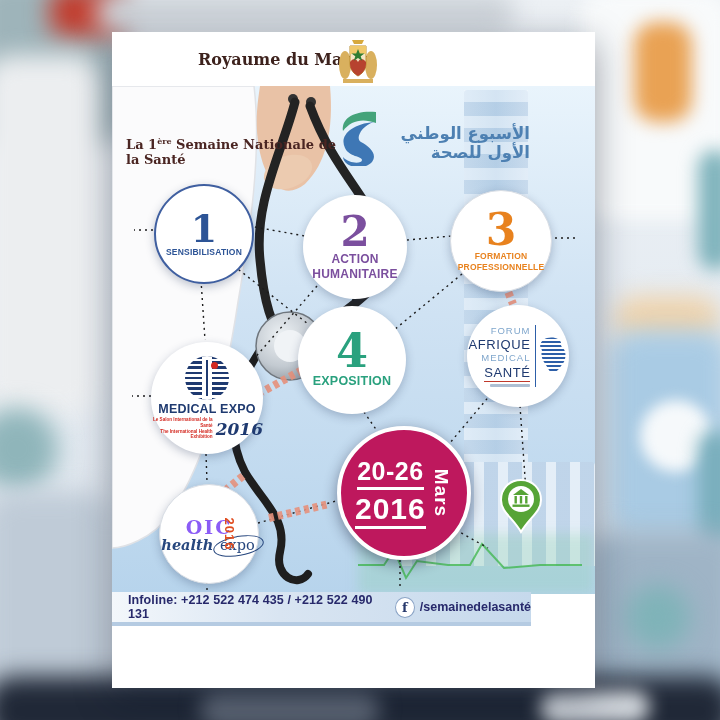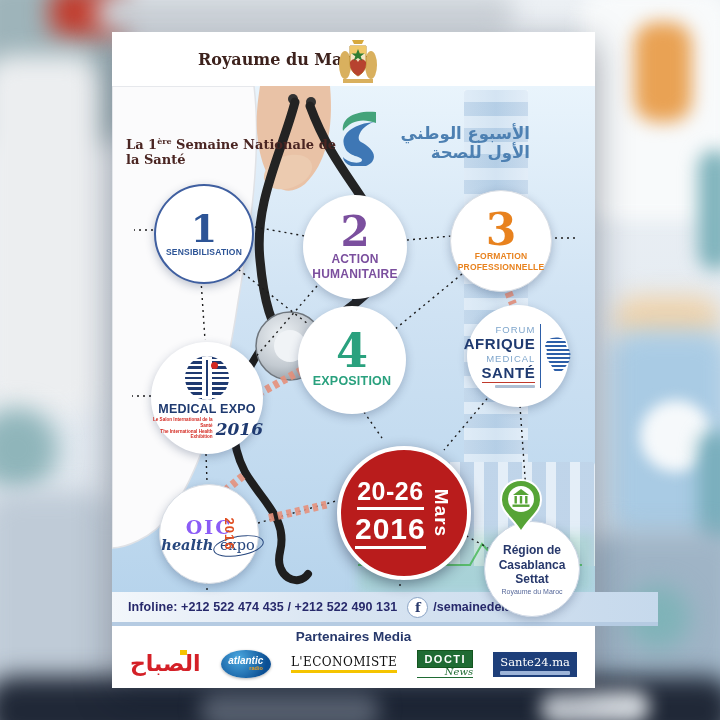--- a/index.html
+++ b/index.html
@@ -70,52 +70,52 @@
   .medname{font-weight:bold;font-size:12.5px;color:#1f3a70;letter-spacing:.2px;margin-top:2px;}
   .medrow{display:flex;align-items:center;gap:3px;margin-top:1px;}
   .medtags{text-align:right;color:#d42a22;font-size:4.6px;line-height:1.3;font-weight:bold;}
   .medyear{font-family:"DejaVu Serif",serif;font-style:italic;font-weight:bold;font-size:17px;color:#1f3a70;}
 
   
   .cforum{left:355px;top:273px;width:102px;height:102px;}
   .forum-in{display:flex;align-items:center;gap:1px;}
   .forum-txt{text-align:right;line-height:1.18;border-right:1.5px solid #2d5fa8;padding-right:5px;}
   .f-light{color:#7fa6cc;font-size:9.5px;letter-spacing:1px;}
-  .f-bold{color:#1f3a70;font-size:15px;font-weight:bold;letter-spacing:.6px;}
+  .f-bold{color:#1f3a70;font-size:13px;font-weight:normal;letter-spacing:.6px;}
   .f-sante{border-bottom:1.5px solid #c0392b;display:inline-block;}
   .f-tiny{height:2.5px;width:40px;background:#aebfd3;margin:2px 0 0 auto;border-radius:1px;}
 
   
   .coic{left:47px;top:452px;width:98px;height:98px;border:1px solid #d8dde4;}
   .oic-org{font-family:"DejaVu Serif",serif;font-weight:bold;font-size:19px;color:#8b5cf6;letter-spacing:2px;}
   .oic-line2{font-family:"DejaVu Serif",serif;color:#27477e;font-size:14.5px;line-height:1;}
   .oic-health{font-style:italic;font-weight:bold;}
   .oic-expo{position:relative;display:inline-block;padding:0 2px;}
   .oic-expo::after{content:"";position:absolute;inset:-2px -7px -3px -5px;border:1.4px solid #27477e;
                    border-radius:50%;transform:rotate(-10deg);}
   .oic-year{position:absolute;right:12px;top:50%;transform:translateY(-50%) rotate(90deg);
             color:#e04c1f;font-weight:bold;font-size:13px;letter-spacing:1px;}
 
   
-  .cdate{left:225px;top:414px;width:126px;height:126px;background:#b91c1c;border:4px solid #ffffff;
+  .cdate{left:225px;top:394px;width:126px;height:126px;background:#be185d;border:4px solid #ffffff;
          box-shadow:0 4px 14px rgba(20,25,50,.45);color:#fff;}
   .date-left{position:absolute;left:14px;top:50%;transform:translateY(-50%);text-align:center;}
   .d-days{display:inline-block;font-weight:bold;font-size:25px;letter-spacing:.5px;border-bottom:3px solid #fff;padding-bottom:1px;}
   .d-year{display:inline-block;font-weight:bold;font-size:30px;letter-spacing:1px;border-bottom:3px solid #fff;margin-top:2px;}
   .d-month{position:absolute;right:2px;top:50%;transform:translateY(-50%) rotate(90deg);
            font-weight:bold;font-size:19px;letter-spacing:1px;}
 
   
   .cregion{left:372px;top:489px;width:94px;height:94px;border:1px solid #ccd6e4;z-index:8;}
   .r-line{font-weight:bold;font-size:12px;color:#27386b;line-height:1.22;}
   .r-country{font-size:7px;color:#56689a;margin-top:1px;}
   .pin{position:absolute;left:387px;top:444px;z-index:9;}
 
   
-  .infoline{position:absolute;left:0;top:560px;width:546px;height:30px;
+  .infoline{position:absolute;left:0;top:560px;width:419px;height:30px;
             background:linear-gradient(90deg,#f3f7fb 0%,#d9e5f2 40%,#c6d9ec 100%);
             border-bottom:4px solid #b5cbe2;display:flex;align-items:center;z-index:5;}
   .info-txt{color:#27296b;font-weight:bold;font-size:12.5px;margin-left:16px;letter-spacing:.1px;}
   .fb-circle{width:19px;height:19px;border-radius:50%;background:#fff;border:1px solid #8aa3c5;
              display:flex;align-items:center;justify-content:center;margin:0 5px 0 10px;
              font-family:"DejaVu Serif",serif;font-weight:bold;color:#27386b;font-size:13px;}
   .fb-handle{color:#27296b;font-weight:bold;font-size:12.5px;}
 
   
   .footer{position:absolute;left:0;top:594px;width:483px;height:62px;background:#fff;z-index:4;}
@@ -352,47 +352,22 @@
         <circle cx="22" cy="23" r="13" fill="#ffffff"></circle>
         <g fill="#56a436">
           <path d="M14,19 L22,13 L30,19 Z"></path>
           <rect x="15.5" y="20" width="2.4" height="7.5"></rect>
           <rect x="20.8" y="20" width="2.4" height="7.5"></rect>
           <rect x="26.1" y="20" width="2.4" height="7.5"></rect>
           <rect x="13.5" y="28.5" width="17" height="2.4"></rect>
         </g>
       </svg>
     </div>
-    <div class="p-circle cregion">
-      <div class="r-line">Région de</div>
-      <div class="r-line">Casablanca</div>
-      <div class="r-line">Settat</div>
-      <div class="r-country">Royaume du Maroc</div>
-    </div>
 
     <div class="infoline">
       <span class="info-txt">Infoline: +212 522 474 435 / +212 522 490 131</span>
       <span class="fb-circle">f</span>
       <span class="fb-handle">/semainedelasanté</span>
     </div>
 
-    <div class="footer">
-      <div class="partners-title">Partenaires Media</div>
-      <div class="logo-row">
-        <div class="lg-assabah ar">الصباح</div>
-        <div class="lg-atl">
-          <span>atlantic</span>
-          <span class="sub">radio</span>
-        </div>
-        <div class="lg-eco">L'ECONOMISTE</div>
-        <div class="lg-docti">
-          <div class="box">DOCTI</div>
-          <div class="sub">News</div>
-        </div>
-        <div class="lg-s24">
-          <div>Sante24.ma</div>
-          <div class="bar"></div>
-        </div>
-      </div>
-    </div>
 
   </div>
 </div>
 
 </body></html>

